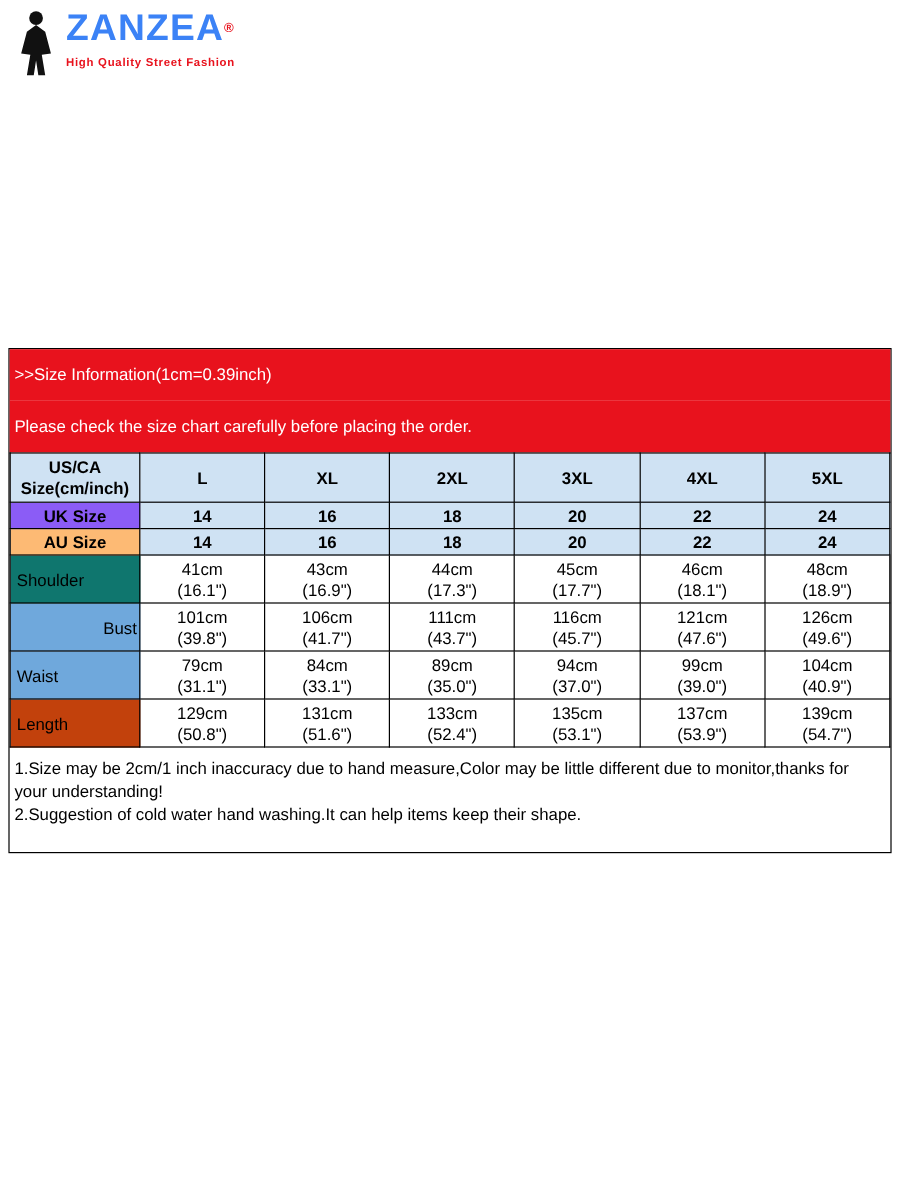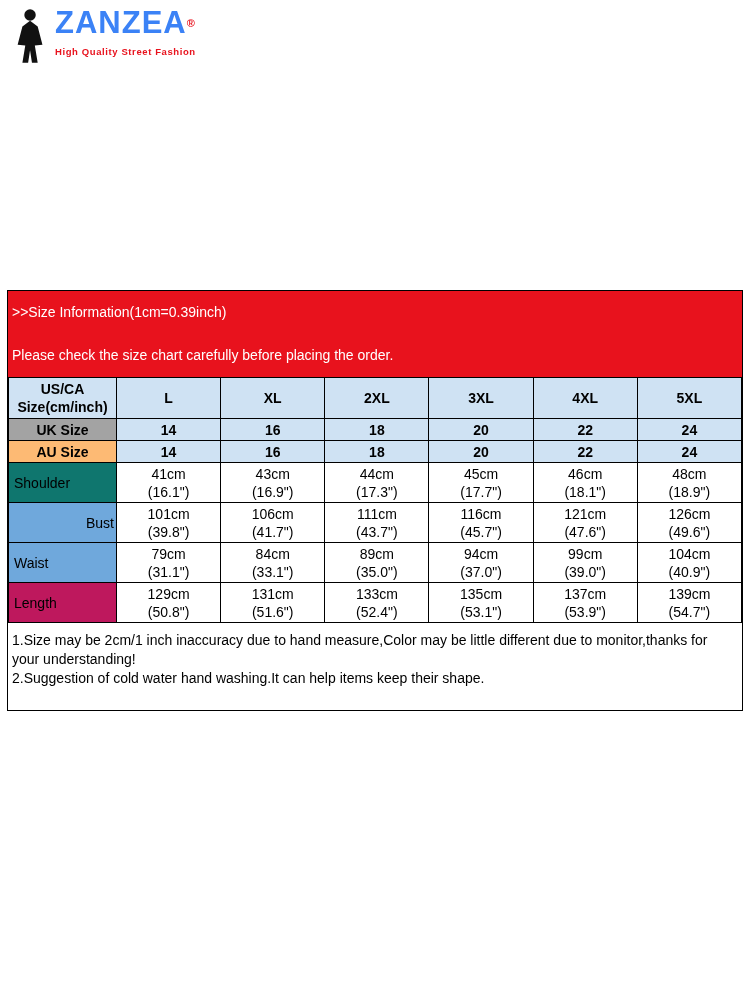--- a/index.html
+++ b/index.html
@@ -74,21 +74,21 @@
 Size(cm/inch)</td>
         <td style="background: rgb(207, 226, 243);">L</td>
         <td style="background: rgb(207, 226, 243);">XL</td>
         <td style="background: rgb(207, 226, 243);">2XL</td>
         <td style="background: rgb(207, 226, 243);">3XL</td>
         <td style="background: rgb(207, 226, 243);">4XL</td>
         <td style="background: rgb(207, 226, 243);">5XL</td>
       </tr>
 
       <tr class="ukau">
-        <td style="background: #a3a3a3;">UK Size</td>
+        <td style="background: #8b5cf6;">UK Size</td>
         <td style="background: rgb(207, 226, 243);">14</td>
         <td style="background: rgb(207, 226, 243);">16</td>
         <td style="background: rgb(207, 226, 243);">18</td>
         <td style="background: rgb(207, 226, 243);">20</td>
         <td style="background: rgb(207, 226, 243);">22</td>
         <td style="background: rgb(207, 226, 243);">24</td>
       </tr>
 
       <tr class="ukau">
         <td style="background: #fdba74;">AU Size</td>
@@ -143,21 +143,21 @@
         <td>94cm
 (37.0")</td>
         <td>99cm
 (39.0")</td>
         <td>104cm
 (40.9")</td>
       </tr>
 
 
       <tr class="mrow">
-        <td class="rowlabel" style="background: #be185d;">Length</td>
+        <td class="rowlabel" style="background: #c2410c;">Length</td>
         <td>129cm
 (50.8")</td>
         <td>131cm
 (51.6")</td>
         <td>133cm
 (52.4")</td>
         <td>135cm
 (53.1")</td>
         <td>137cm
 (53.9")</td>

